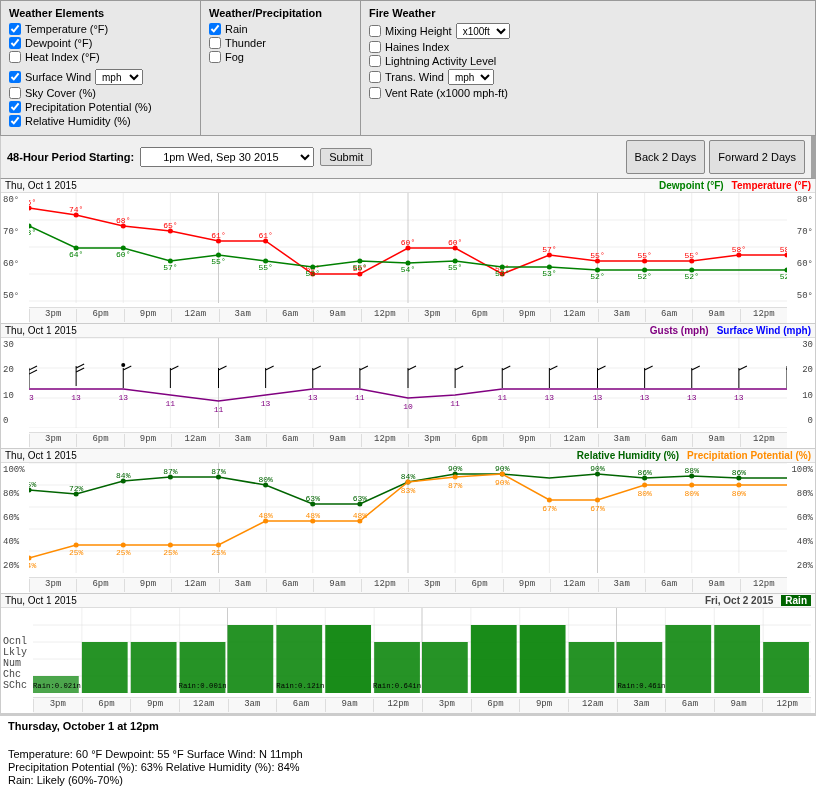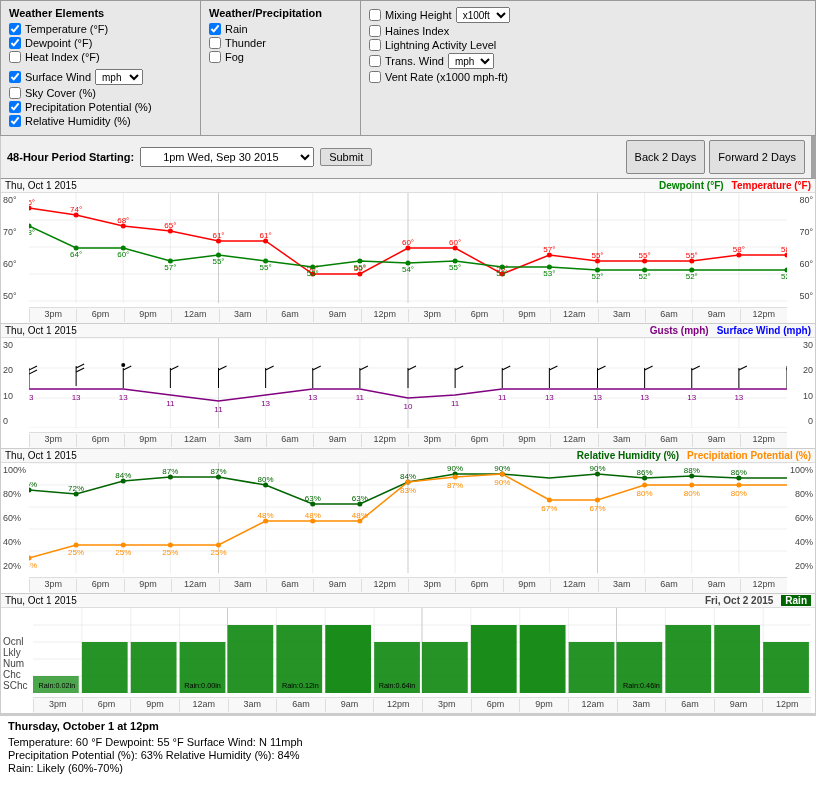--- a/index.html
+++ b/index.html
@@ -115,20 +115,21 @@
     .gusts-label { color: purple; }
     .surface-wind-label { color: blue; }
     .rh-label { color: darkgreen; }
     .precip-label { color: darkorange; }
     .rain-label { color: green; }
 
     .chart-body {
       position: relative;
       background: #fff;
       overflow: hidden;
+      font-family: Liberation Mono, monospace;
     }
 
     .time-axis {
       display: flex;
       padding: 1px 0;
       background: #f8f8f8;
       border-top: 1px solid #ddd;
     }
 
     .time-tick {
@@ -148,21 +149,21 @@
     .info-bar {
       padding: 4px 8px;
       font-size: 11px;
       background: #fff;
       border-top: 1px solid #ccc;
     }
 
     .info-bar .info-title {
       font-weight: bold;
       color: #000;
-      margin-bottom: 4px;
+      margin-bottom: 16px;
     }
 
     .info-bar .info-row {
       margin-bottom: 1px;
     }
 
     .weather-elements-section { min-width: 200px; }
     .weather-precip-section { min-width: 160px; }
     .fire-weather-section { min-width: 200px; }
 
@@ -233,20 +234,21 @@
       <input type="checkbox" style="">
       <span>Thunder</span>
     </div>
     <div class="checkbox-row">
       <input type="checkbox" style="">
       <span>Fog</span>
     </div>
   </div>
 
   <div class="panel-section fire-weather-section" style="flex:1;">
+    <div class="panel-title">Fire Weather</div>
     <div class="checkbox-row">
       <input type="checkbox" style="">
       <span>Mixing Height</span>
       <select>
         <option>x100ft</option><option>x10m</option>
       </select>
     </div>
     <div class="checkbox-row">
       <input type="checkbox" style="">
       <span>Haines Index</span>

